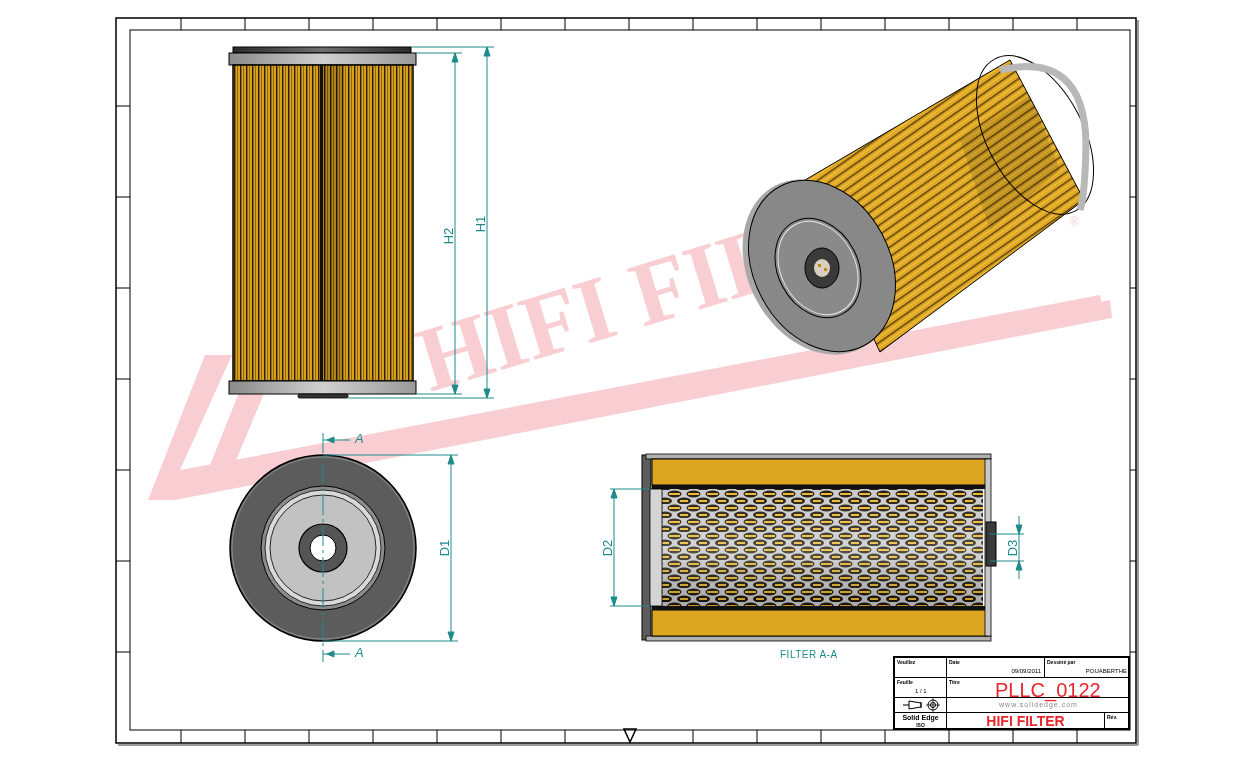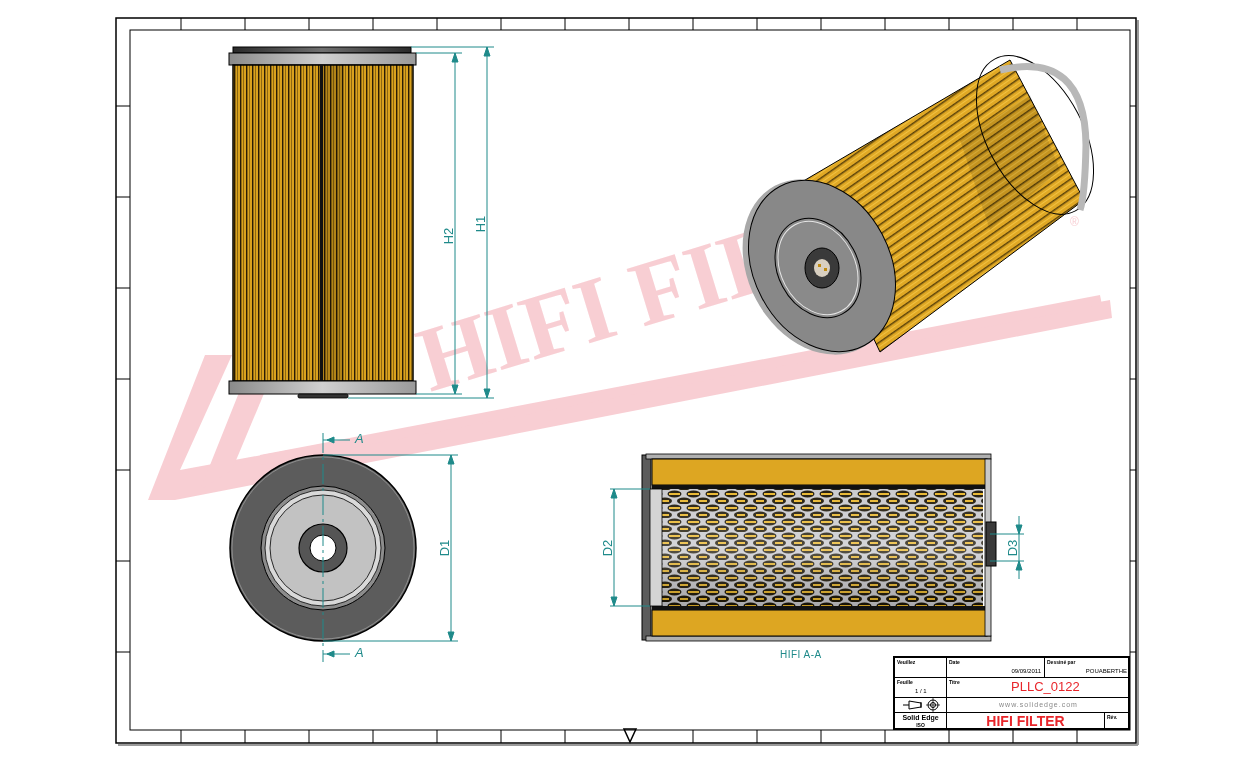--- a/index.html
+++ b/index.html
@@ -205,41 +205,41 @@
     <line x1="990" y1="534" x2="1024" y2="534"></line>
     <line x1="990" y1="561" x2="1024" y2="561"></line>
     <line x1="1019" y1="516" x2="1019" y2="579"></line>
     <polygon points="1019,534 1016,525 1022,525"></polygon>
       <polygon points="1019,561 1016,570 1022,570"></polygon>
   </g>
   <text class="dim-text" x="0" y="0" transform="translate(612 548) rotate(-90)" text-anchor="middle">D2</text>
   <text class="dim-text" x="0" y="0" transform="translate(1017 548) rotate(-90)" text-anchor="middle">D3</text>
 </svg>
 
-<div class="caption">HIFI A-A</div>
+<div class="caption">FILTER A-A</div>
 
 <div class="tb">
   <div class="cell" style="left:0;top:0;width:52px;height:20px;">
     <span class="lbl">Veuillez</span>
   </div>
   <div class="cell" style="left:52px;top:0;width:98px;height:20px;">
     <span class="lbl">Date</span>
     <span class="val" style="right:3px;top:10px;">09/09/2011</span>
   </div>
   <div class="cell" style="left:150px;top:0;width:85px;height:20px;border-right:none;">
     <span class="lbl">Dessiné par</span>
     <span class="val" style="right:3px;top:10px;">POUABERTHE</span>
   </div>
   <div class="cell" style="left:0;top:20px;width:52px;height:20px;">
     <span class="lbl">Feuille</span>
     <span class="val" style="left:20px;top:10px;">1 / 1</span>
   </div>
   <div class="cell" style="left:52px;top:20px;width:183px;height:20px;border-right:none;">
     <span class="lbl">Titre</span>
-    <span class="val red" style="left:64px;top:1px;font-size:13px;">PLLC_0122</span>
+    <span class="val red" style="left:48px;top:1px;font-size:20px;">PLLC_0122</span>
   </div>
   <div class="cell" style="left:0;top:40px;width:52px;height:15px;">
     <svg width="50" height="14" viewBox="0 0 50 14">
       <line x1="8" y1="7" x2="14" y2="7" stroke="#000" stroke-width="1"></line>
       <polygon points="14,3 26,5 26,9 14,11" fill="none" stroke="#000" stroke-width="1"></polygon>
       <line x1="26" y1="4" x2="26" y2="10" stroke="#000" stroke-width="1"></line>
       <circle cx="38" cy="7" r="5" fill="none" stroke="#000" stroke-width="1"></circle>
       <circle cx="38" cy="7" r="2.5" fill="none" stroke="#000" stroke-width="1"></circle>
       <line x1="31" y1="7" x2="45" y2="7" stroke="#000" stroke-width="0.7"></line>
       <line x1="38" y1="0" x2="38" y2="14" stroke="#000" stroke-width="0.7"></line>

